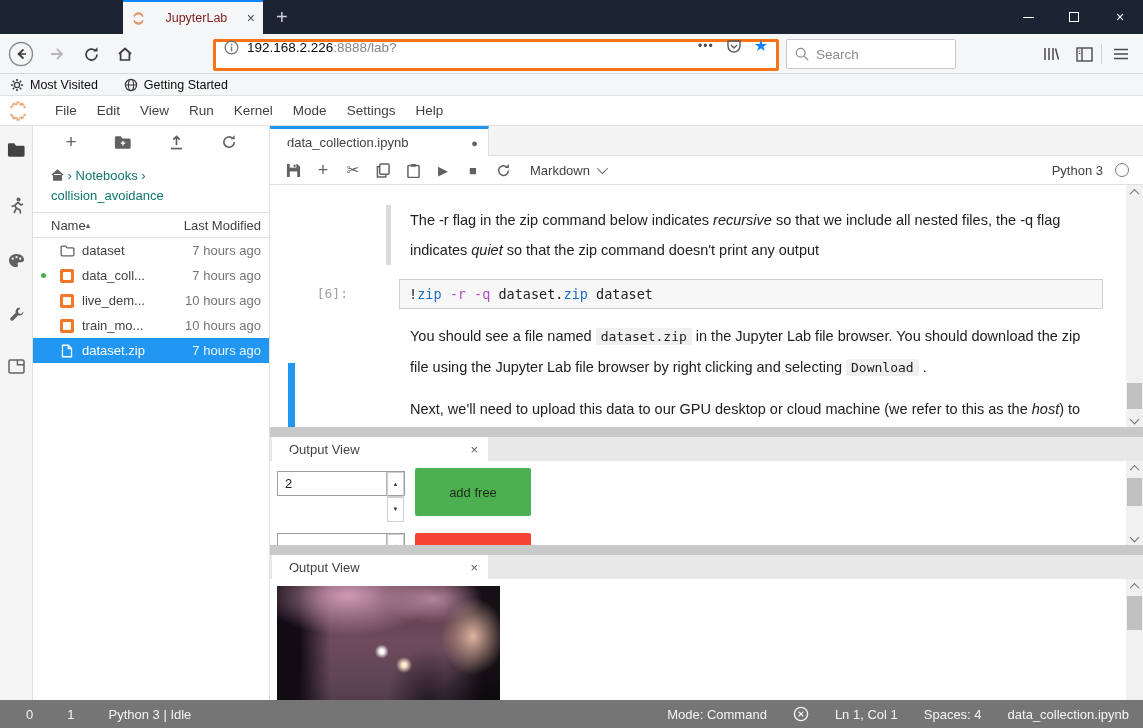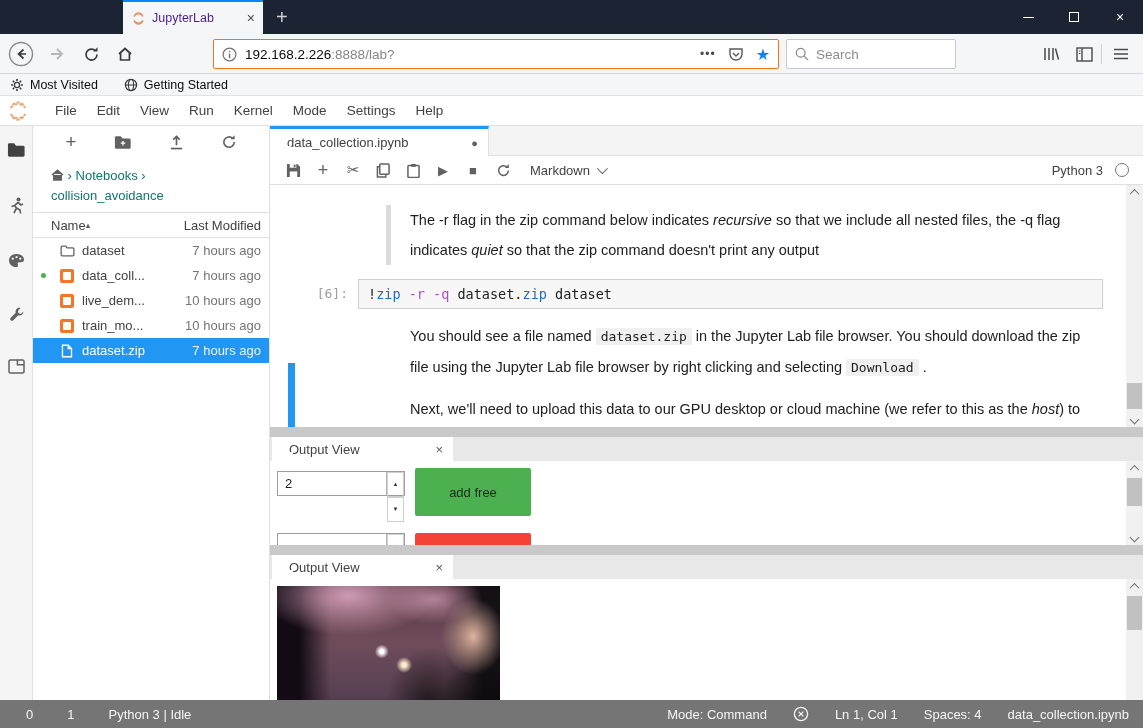--- a/index.html
+++ b/index.html
@@ -1,32 +1,32 @@
 <!DOCTYPE html>
 <html><head>
 <meta charset="utf-8">
 <style>
   * { margin:0; padding:0; box-sizing:border-box; }
   html,body { width:1143px; height:728px; overflow:hidden; font-family:"Liberation Sans", sans-serif; background:#fff; }
 
   
   #titlebar { position:absolute; left:0; top:0; width:1143px; height:34px; background:#1c2333; }
   .ff-tab { position:absolute; left:123px; top:0; width:140px; height:34px; background:#f5f6f7; border-top:2px solid #0a84ff; display:flex; align-items:center; padding:0 8px; gap:6px; }
-  .ff-tab-label { font-size:12.5px; color:#4c1d95; flex:1; white-space:nowrap; overflow:hidden; }
+  .ff-tab-label { font-size:12.5px; color:#7f1d1d; flex:1; white-space:nowrap; overflow:hidden;text-align:center; }
   .ff-tab-close { color:#4a4a4f; font-size:14px; cursor:default; }
   .ff-newtab { position:absolute; left:276px; top:4px; color:#cfd0d4; font-size:20px; line-height:26px; }
   .win-controls { position:absolute; right:0; top:0; height:34px; display:flex; }
   .win-btn { width:46px; height:34px; display:flex; align-items:center; justify-content:center; color:#fff; font-size:14px; }
   .win-max-glyph { width:10px; height:10px; border:1.4px solid #fff; }
   .win-min-glyph { width:11px; height:0; border-top:1.6px solid #fff; }
 
   
   #navbar { position:absolute; left:0; top:34px; width:1143px; height:40px; background:#f5f6f7; border-bottom:1px solid #d7d7db; }
   .nav-icon { position:absolute; top:7px; width:26px; height:26px; display:flex; align-items:center; justify-content:center; }
-  #urlbar { position:absolute; left:213px; top:5px; width:566px; height:30px; background:#fff; border:1px solid #f97316; border-radius:2px; display:flex; align-items:center; padding:13px 8px; gap:8px; }
+  #urlbar { position:absolute; left:213px; top:5px; width:566px; height:30px; background:#fff; border:3px solid #f97316; border-radius:2px; display:flex; align-items:flex-end; padding:13px 8px; gap:8px; }
   .url-text { font-size:13.5px; color:#0c0c0d; flex:1; white-space:nowrap; overflow:hidden; }
   .url-dim { color:#868689; }
   .url-actions { display:flex; align-items:center; gap:12px; }
   .ellipsis { color:#4a4a4f; font-size:12px; letter-spacing:1px; }
   .star { color:#0a84ff; font-size:16px; }
   #searchbox { position:absolute; left:786px; top:5px; width:170px; height:30px; background:#fff; border:1px solid #c8c8cd; border-radius:2px; display:flex; align-items:center; padding:0 8px; gap:7px; }
   .search-placeholder { font-size:13.5px; color:#8c8c90; }
   .nav-sep { position:absolute; left:1101px; top:10px; width:0; height:20px; border-left:1px solid #d0d0d4; }
 
   
@@ -77,40 +77,40 @@
   #nb-content { position:absolute; left:0; top:59px; width:873px; height:242px; background:#fff; overflow:hidden; }
   .cell { display:flex; }
   .cell-spacer { width:116px; flex:none; }
   .collapser { width:5px; flex:none; background:#dadada; }
   .collapser.invisible { background:transparent; }
   .md-body { margin-left:19px; margin-right:62px; font-size:14.5px; color:#212121; line-height:30px; }
   .seg-i { font-style:italic; }
   .seg-code { font-family:"DejaVu Sans Mono", monospace; font-size:13px; background:#f0f0f0; padding:1px 5px; border-radius:2px; }
   .cell-code { margin-top:14px; }
   .code-prompt { width:88px; flex:none; text-align:right; padding-right:10px; font-family:"DejaVu Sans Mono", monospace; font-size:13px; color:#9e9e9e; padding-top:7px; }
-  .code-editor { flex:1; margin-right:40px; background:#f7f7f7; border:1px solid #cfcfcf; padding:6px 9px; font-family:"DejaVu Sans Mono", monospace; font-size:13.5px; color:#212121; }
+  .code-editor { flex:1; margin-right:40px; background:#f7f7f7; border:1px solid #cfcfcf; padding:6px 9px; font-family:"DejaVu Sans Mono", monospace; font-size:13.5px; color:#212121;margin-left:41px; }
   .seg-blue { color:#1d6fc4; }
   .seg-mag { color:#b04cc8; }
   .sel-bar { position:absolute; left:18px; top:178px; width:7px; height:130px; background:#2196f3; }
   .md-gap { height:11px; }
 
   
   .vscroll { position:absolute; right:0; top:0; width:17px; background:#f1f1f1; }
   .vs-arrow { position:absolute; left:0; width:17px; height:15px; display:flex; align-items:center; justify-content:center; }
   .vs-thumb { position:absolute; left:1px; width:15px; background:#c1c1c1; }
   .chev { width:7px; height:7px; border-right:1.6px solid #6e6e6e; border-bottom:1.6px solid #6e6e6e; }
   .chev.up { transform:rotate(-135deg) translate(-1px,-1px); }
   .chev.down { transform:rotate(45deg); }
 
   
   .splitter { position:absolute; left:0; width:873px; height:10px; background:#c9c9c9; }
 
   
   .ov-tabbar { position:absolute; left:0; width:873px; height:24px; background:#e8e8e8; }
-  .ov-tab { position:absolute; left:2px; top:0; width:181px; height:24px; background:#fff; display:flex; align-items:center; gap:7px; padding:0 10px; }
+  .ov-tab { position:absolute; left:2px; top:0; width:216px; height:24px; background:#fff; display:flex; align-items:center; gap:7px; padding:0 10px; }
   .ov-tab-label { font-size:13px; color:#424242; flex:1; }
   .ov-close { color:#5a5a5a; font-size:13px; }
   .ov-content { position:absolute; left:0; width:873px; background:#fff; overflow:hidden; }
 
   .spin { position:absolute; width:128px; height:25px; border:1px solid #9e9e9e; background:#fff; font-size:13px; color:#212121; line-height:23px; padding-left:7px; }
   .spin-btns { position:absolute; right:0; top:0; bottom:0; width:18px; border-left:1px solid #b5b5b5; display:flex; flex-direction:column; }
   .spin-btn { flex:1; display:flex; align-items:center; justify-content:center; font-size:6px; color:#333; border:1px solid #cfcfcf; }
   .widget-btn { position:absolute; border:none; border-radius:2px; font-size:13px; color:#1d2b1d; font-family:"Liberation Sans", sans-serif; }
 
   

